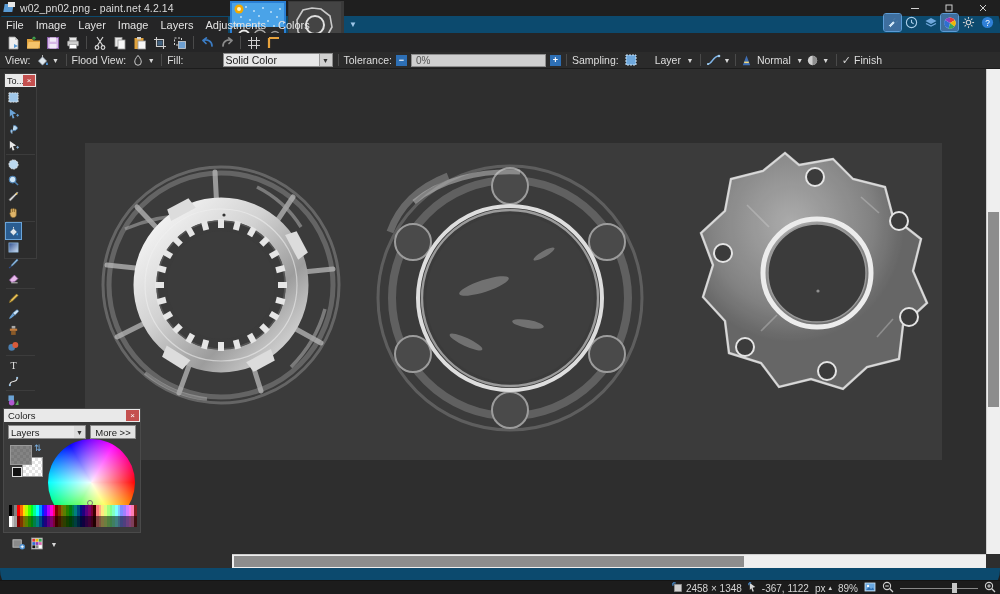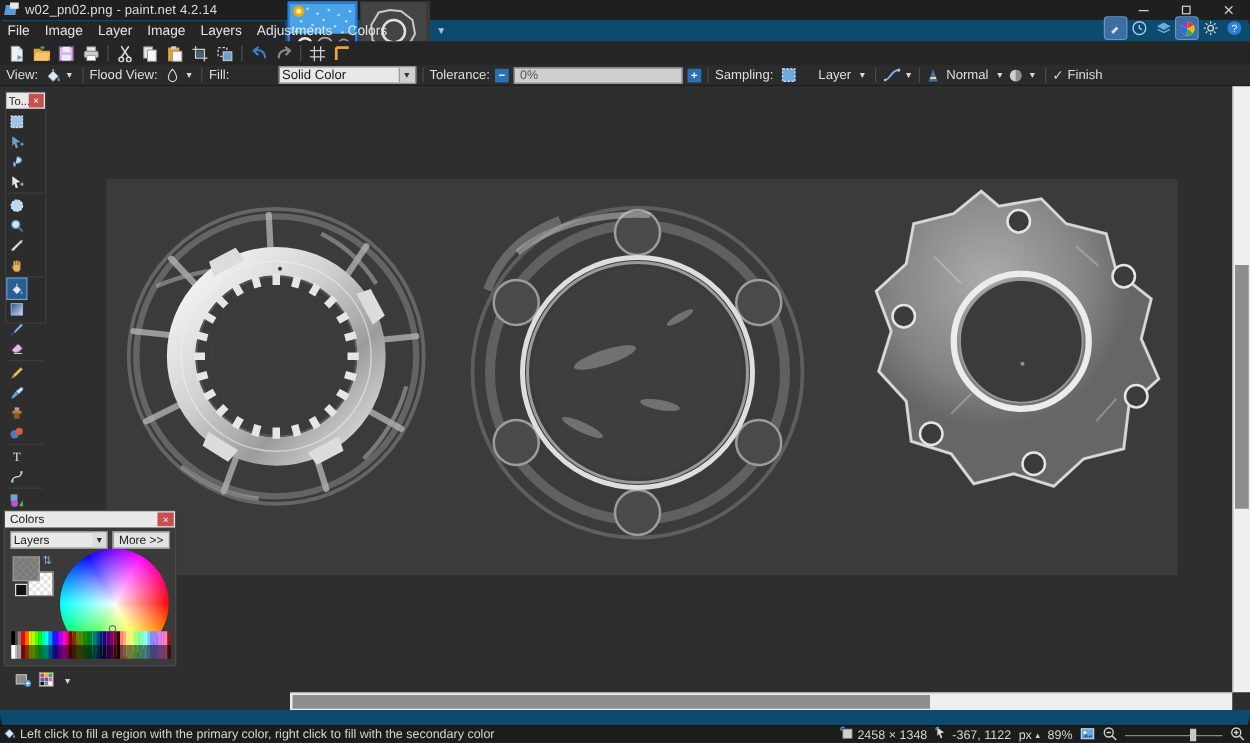--- a/index.html
+++ b/index.html
@@ -958,29 +958,20 @@
           <span class="pal-cell" style="background: rgb(80, 63, 127);"></span>
           <span class="pal-cell" style="background: rgb(107, 63, 127);"></span>
           <span class="pal-cell" style="background: rgb(127, 63, 118);"></span>
           <span class="pal-cell" style="background: rgb(127, 63, 89);"></span>
           <span class="pal-cell" style="background: rgb(63, 15, 15);"></span>
         </div>
     </div>
   </div>
 
   <div class="statusbar">
-    <div class="sb-hint">
-      <span>
-        <svg width="11" height="11" viewBox="0 0 14 14">
-            <path d="M2.5 7.5 L7 3 L11.5 7.5 L7 12 Z" fill="#dfe6ec" stroke="#5a7d9a" stroke-width=".9"></path>
-            <path d="M11.8 8.5 c1.4 2 1.4 3.4 0 3.4 c-1.4 0 -1.4 -1.4 0 -3.4Z" fill="#49a7f0"></path>
-          </svg>
-      </span>
-      <span>Left click to fill a region with the primary color, right click to fill with the secondary color</span>
-    </div>
     <div class="sb-right">
       <span class="sb-item">
         <span>
           <svg width="11" height="11" viewBox="0 0 12 12">
               <rect x="2.5" y="2.5" width="8" height="8" fill="#d0d0d0" stroke="#888" stroke-width=".7"></rect>
               <path d="M1 1 h3 M1 1 v3" stroke="#4b8fd0" stroke-width="1.4"></path>
             </svg>
         </span>
         <span>2458 × 1348</span>
       </span>

